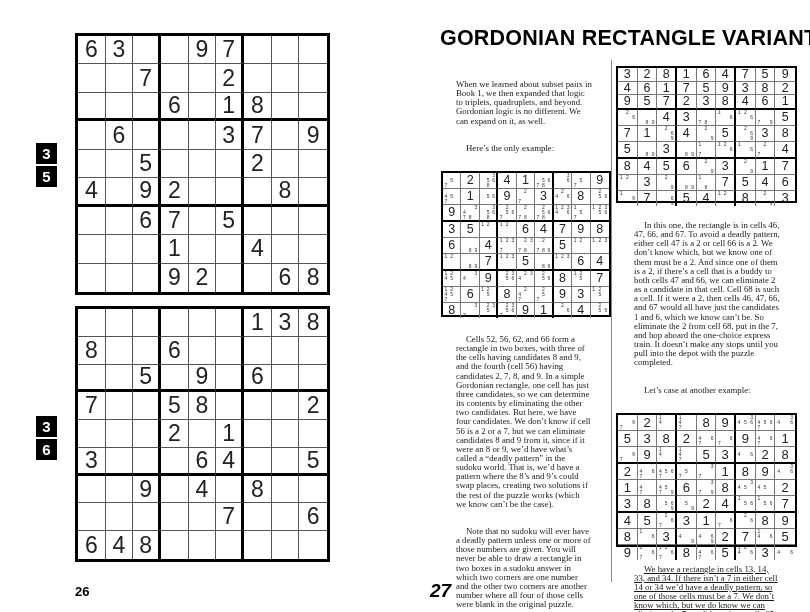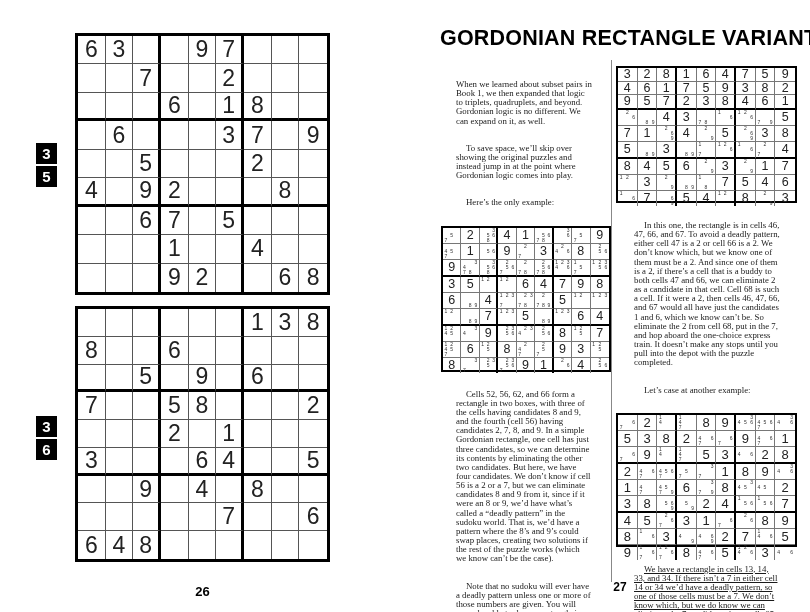--- a/index.html
+++ b/index.html
@@ -49,23 +49,23 @@
          font-family:"Liberation Sans",sans-serif;font-weight:bold;
          font-size:21.5px;letter-spacing:0.2px;white-space:nowrap;color:#000;}
   .textcol{position:absolute;top:62px;font-size:8.8px;line-height:9.15px;}
   .textcol p{margin:18px;text-indent:10px;}
   .lead p:first-child{text-indent:0;}
   #col1{left:438px;width:172px;}
   #col2{left:616px;width:182px;}
   #divider{position:absolute;left:611px;top:60px;width:1px;height:522px;background:#888;}
 
   .pagenum{position:absolute;font-family:"Liberation Sans",sans-serif;
-           font-weight:bold;color:#000;text-align:center;}
+           font-weight:bold;color:#000;text-align:left;}
   #pg26{left:75px;width:255px;top:584px;font-size:13px;}
-  #pg27{left:430px;width:380px;top:580px;font-size:12px;}
+  #pg27{left:430px;width:380px;top:580px;font-size:19px;font-style:italic;}
 </style>
 </head>
 <body>
 
 <div id="spread">
 
   <div>
     <div class="tab" style="left:36px;top:143px;">3</div>
     <div class="tab" style="left:36px;top:166px;">5</div>
 
@@ -352,21 +352,20 @@
   </div>
 
   <div>
     <div id="title">GORDONIAN RECTANGLE VARIANTS</div>
 
     <div id="divider"></div>
 
     <div id="col1" class="textcol">
       <div class="lead">
           <p>When we learned about subset pairs in Book 1, we then expanded that logic to triplets, quadruplets, and beyond. Gordonian logic is no different. We can expand on it, as well.</p>
-          <p>To save space, we’ll skip over showing the original puzzles and instead jump in at the point where Gordonian logic comes into play.</p>
           <p>Here’s the only example:</p>
         </div>
       <div class="sgrid g-small g-ex1">
           <div class="cell">
             <div class="cands">
               <span></span>
               <span></span>
               <span></span>
               <span></span>
               <span>5</span>

